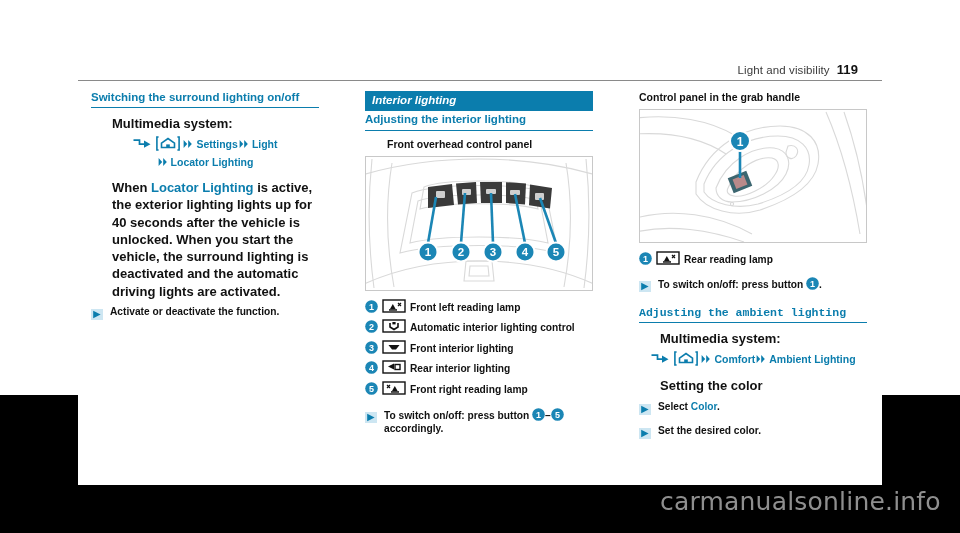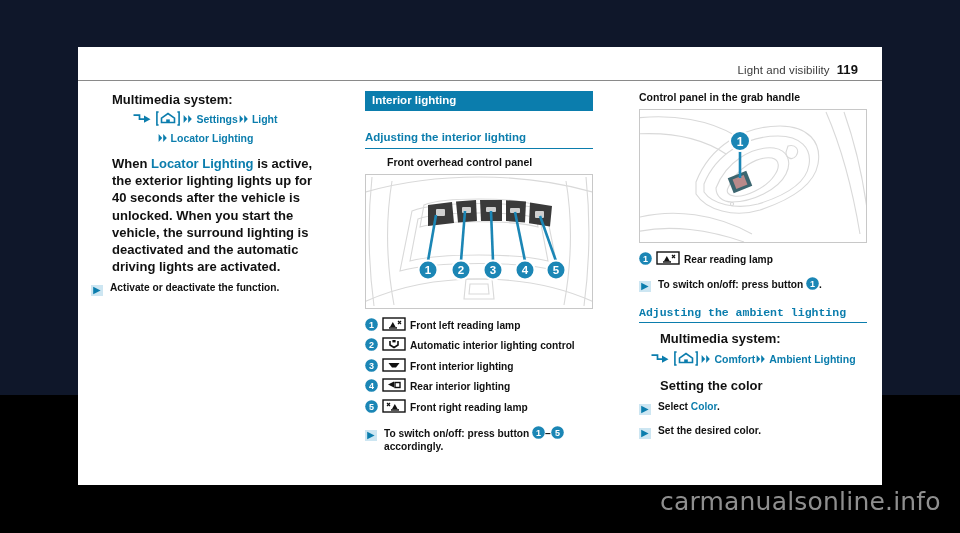--- a/index.html
+++ b/index.html
@@ -1,18 +1,18 @@
 <!DOCTYPE html>
 <html><head>
 <meta charset="utf-8">
 <style>
   html,body{margin:0;padding:0;background:#000;}
   body{width:960px;height:533px;overflow:hidden;font-family:"Liberation Sans",sans-serif;}
 
-  #stage{position:relative;width:960px;height:395px;background:#0f172a;}
+  #stage{position:relative;width:960px;height:395px;background:#ffffff;}
 
   
   #page{
     position:absolute;left:78px;top:47px;width:804px;height:438px;
     background:#ffffff;
   }
 
   
   .pg-header{
     position:absolute;left:0;top:0;width:100%;height:34px;
@@ -30,21 +30,21 @@
 
   
   .col{position:absolute;top:44px;width:228px;}
   #col1{left:13px;}
   #col2{left:287px;}
   #col3{left:561px;}
 
   
   .h-blue-bar{                 
     background:#0b7dad;color:#fff;font-weight:bold;font-size:11.5px;
-    padding:3px 6px 4px 7px;line-height:1.15;margin-bottom:20px;
+    padding:3px 6px 4px 7px;line-height:1.15;margin-bottom:2px;font-style:italic;
   }
   .h-rule{                     
     color:#0b7dad;font-weight:bold;font-size:11.5px;line-height:1.2;
     padding-bottom:2.5px;border-bottom:1.5px solid #0b7dad;margin-bottom:7px;
   }
   .h-black{
     color:#111;font-weight:bold;font-size:10.5px;line-height:1.25;margin:9px 0 5px 0;
   }
 
   
@@ -94,20 +94,21 @@
 
     <div class="pg-header">
       <div class="hdr-text">
         <span>Light and visibility</span><span class="pg-no">119</span>
       </div>
       <div class="hrule"></div>
     </div>
 
     <div class="col" id="col1">
 
+      <div class="h-rule">Switching the surround lighting on/off</div>
 
       <div class="body-t" style="margin-bottom:3px;">Multimedia system:</div>
 
       <div class="path">
         <span class="corner-arrow">
           <svg width="20" height="11" viewBox="0 0 20 11">
             <path d="M1.5 2.2 L7.5 2.2 L7.5 6.2 L12.5 6.2" fill="none" stroke="#0b7dad" stroke-width="1.7"></path>
             <path d="M12 2.6 L18.5 6.2 L12 9.8 Z" fill="#0b7dad"></path>
           </svg>
         </span><span class="home-key">

